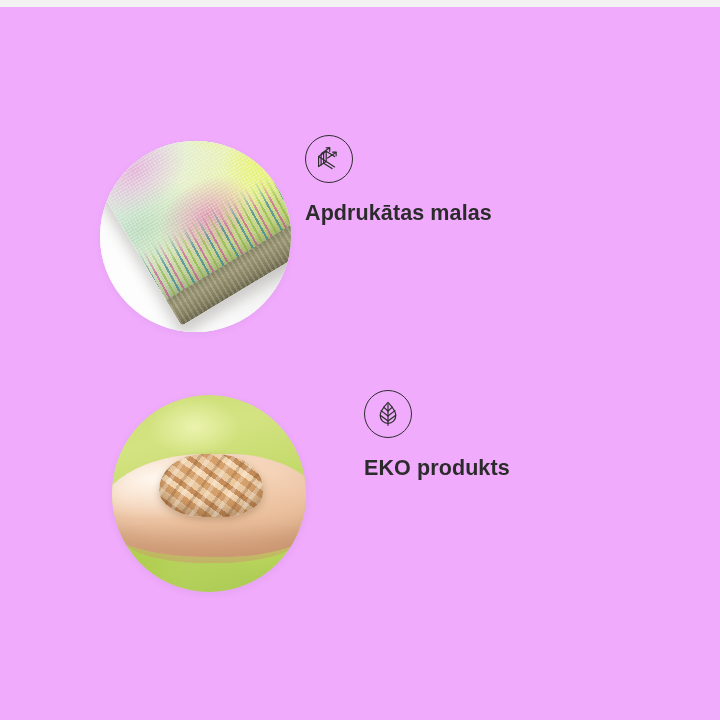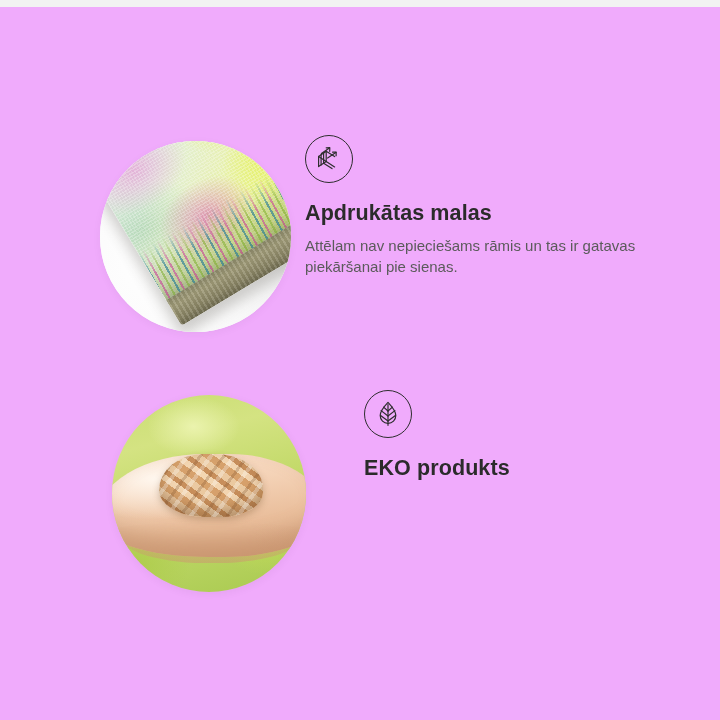--- a/index.html
+++ b/index.html
@@ -269,21 +269,20 @@
           <path d="M12.2 7.2 L20.6 12.6"></path>
           <path d="M12.2 17.6 L20.6 22.9"></path>
           <path d="M9.6 19.25 L18.0 24.6"></path>
           <path d="M7.4 9.6 L15.4 4.0"></path>
           <path d="M12.2 3.8 L15.8 3.7 L15.7 7.3"></path>
           <path d="M13.6 14.0 L21.8 8.4"></path>
           <path d="M18.6 8.2 L22.2 8.1 L22.1 11.7"></path>
         </svg>
       </div>
       <div class="feature-title">Apdrukātas malas</div>
-      <div class="feature-body">Attēlam nav nepieciešams rāmis un tas ir gatavas piekāršanai pie sienas.</div>
     </div>
   </div>
 
   <div class="feature feature-2">
 
     <div class="media-col">
       <div class="photo-circle photo-2">
         <div class="eco-photo">
           <div class="hands"></div>
           <div class="chips"></div>

